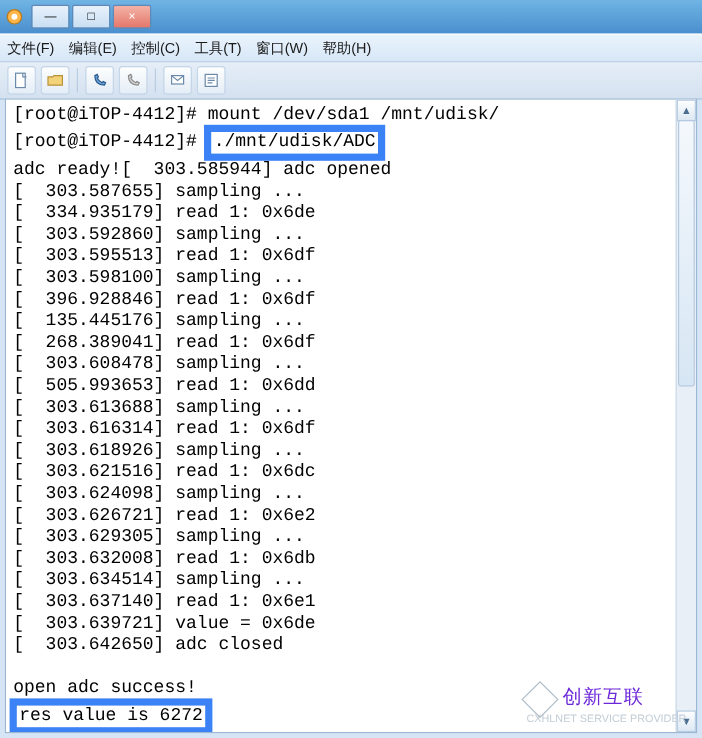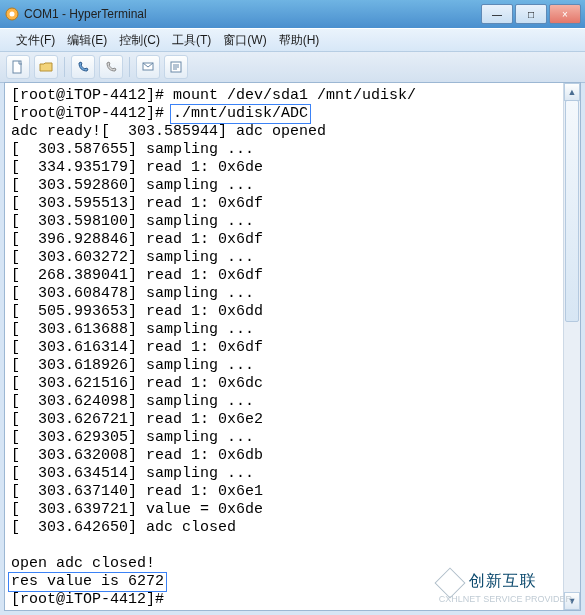--- a/index.html
+++ b/index.html
@@ -5,53 +5,52 @@
   html,body{margin:0;padding:0;font-family:"Microsoft YaHei","Segoe UI",Tahoma,sans-serif;font-size:12px;background:#d6e5f5;}
   .window{width:585px;height:615px;box-sizing:border-box;background:#d6e5f5;position:relative;}
   
   .titlebar{height:28px;background:linear-gradient(#6fb4e3,#4a8fce);display:flex;align-items:center;padding:0 4px;color:#000;}
   .titlebar .ticon{width:16px;height:16px;display:flex;align-items:center;justify-content:center;margin-right:4px;}
   .titlebar .title{flex:1;color:#222;font-size:12px;}
   .winbtns{display:flex;gap:0;}
   .winbtn{width:30px;height:18px;background:linear-gradient(#e8f1fb,#c9dff3);border:1px solid #5e89b6;border-radius:2px;margin-left:2px;display:flex;align-items:center;justify-content:center;font-size:10px;}
   .winbtn.close{background:linear-gradient(#f3b2a6,#e4776a);color:#fff;}
   
-  .menubar{height:22px;background:linear-gradient(#eaf3fc,#d7e7f7);border-top:1px solid #fff;border-bottom:1px solid #b6cde3;display:flex;align-items:center;padding:0 16px;gap:12px;}
+  .menubar{height:22px;background:linear-gradient(#eaf3fc,#d7e7f7);border-top:1px solid #fff;border-bottom:1px solid #b6cde3;display:flex;align-items:center;padding:0 6px;gap:12px;}
   .menubar span{color:#1a1a1a;}
   
   .toolbar{height:30px;background:linear-gradient(#e6eef7,#d3e1f0);border-bottom:1px solid #aac2db;display:flex;align-items:center;padding:0 6px;gap:4px;}
   .tbtn{width:22px;height:22px;border:1px solid #c5d6e8;border-radius:3px;background:linear-gradient(#fdfefe,#e4edf6);display:flex;align-items:center;justify-content:center;}
   .tsep{width:1px;height:20px;background:#b9cde2;margin:0 2px;}
   
   .term-wrap{position:absolute;top:82px;left:4px;right:4px;bottom:4px;background:#fff;border:1px solid #9cb7d3;overflow:hidden;}
   .term{padding:4px 6px 4px 6px;font-family:"Courier New",monospace;font-size:15px;line-height:18px;color:#000;white-space:pre;}
-  .term .hl{border:1px solid #3b82f6; display:inline-block; padding:0 2px; margin:-1px -3px;}
+  .term .hl{border:6px solid #3b82f6; display:inline-block; padding:0 2px; margin:-1px -3px;}
   .scrollbar{position:absolute;top:0;right:0;bottom:0;width:16px;background:#e9eff6;border-left:1px solid #cdd9e6;}
   .scroll-up,.scroll-down{height:16px;background:linear-gradient(#fdfefe,#dde8f3);border:1px solid #b8cde2;margin:0;display:flex;align-items:center;justify-content:center;font-size:9px;color:#4b6d91;}
   .scroll-down{position:absolute;bottom:0;left:0;right:0;}
   .scrollbar .thumb{position:absolute;left:1px;right:1px;top:17px;height:220px;background:linear-gradient(#f4f8fc,#d7e6f4);border:1px solid #b4c9df;border-radius:2px;}
   .watermark{position:absolute;right:8px;bottom:6px;font-size:12px;color:#b9c4cd;font-family:"Segoe UI",sans-serif;letter-spacing:1px;}
-  .watermark .zh{font-size:16px;color:#0c4a6e;}
+  .watermark .zh{font-size:16px;color:#6d28d9;}
   .watermark .en{display:block;font-size:9px;color:#c1ccd5;letter-spacing:0;}
   .wmx{display:inline-block;width:20px;height:20px;border:1.5px solid #b0bfca;transform:rotate(45deg);margin-right:8px;vertical-align:middle;}
   svg{display:block;}
 </style>
 </head>
 <body>
 
 <div class="window">
 
   <div class="titlebar">
     <span class="ticon">
       <svg width="16" height="16" viewBox="0 0 16 16">
           <circle cx="8" cy="8" r="6" fill="#ffb548" stroke="#b47a1d"></circle>
           <circle cx="8" cy="8" r="2.5" fill="#fff"></circle>
         </svg>
     </span>
-    <span class="title">COM1 - HyperTerminal</span>
     <div class="winbtns">
       <div class="winbtn">
           <span>—</span>
         </div>
       <div class="winbtn">
           <span>□</span>
         </div>
       <div class="winbtn close">
           <span>×</span>
         </div>
@@ -122,38 +121,38 @@
   <div class="term-wrap">
     <div class="term"><span>[root@iTOP-4412]# </span><span>mount /dev/sda1 /mnt/udisk/</span>
 <span>[root@iTOP-4412]# </span><span class="hl">./mnt/udisk/ADC</span>
 <span>adc ready![  303.585944] adc opened</span>
 <span>[  303.587655] sampling ...</span>
 <span>[  334.935179] read 1: 0x6de</span>
 <span>[  303.592860] sampling ...</span>
 <span>[  303.595513] read 1: 0x6df</span>
 <span>[  303.598100] sampling ...</span>
 <span>[  396.928846] read 1: 0x6df</span>
-<span>[  303.603272] sampling ...</span>
+<span>[  135.445176] sampling ...</span>
 <span>[  268.389041] read 1: 0x6df</span>
 <span>[  303.608478] sampling ...</span>
 <span>[  505.993653] read 1: 0x6dd</span>
 <span>[  303.613688] sampling ...</span>
 <span>[  303.616314] read 1: 0x6df</span>
 <span>[  303.618926] sampling ...</span>
 <span>[  303.621516] read 1: 0x6dc</span>
 <span>[  303.624098] sampling ...</span>
 <span>[  303.626721] read 1: 0x6e2</span>
 <span>[  303.629305] sampling ...</span>
 <span>[  303.632008] read 1: 0x6db</span>
 <span>[  303.634514] sampling ...</span>
 <span>[  303.637140] read 1: 0x6e1</span>
 <span>[  303.639721] value = 0x6de</span>
 <span>[  303.642650] adc closed</span>
 <span></span>
-<span>open adc closed!</span>
+<span>open adc success!</span>
 <span class="hl">res value is 6272</span>
 <span>[root@iTOP-4412]# </span></div>
 
     <div class="scrollbar">
       <div class="scroll-up">
           <span>▲</span>
         </div>
       <div class="thumb"></div>
       <div class="scroll-down">
           <span>▼</span>

